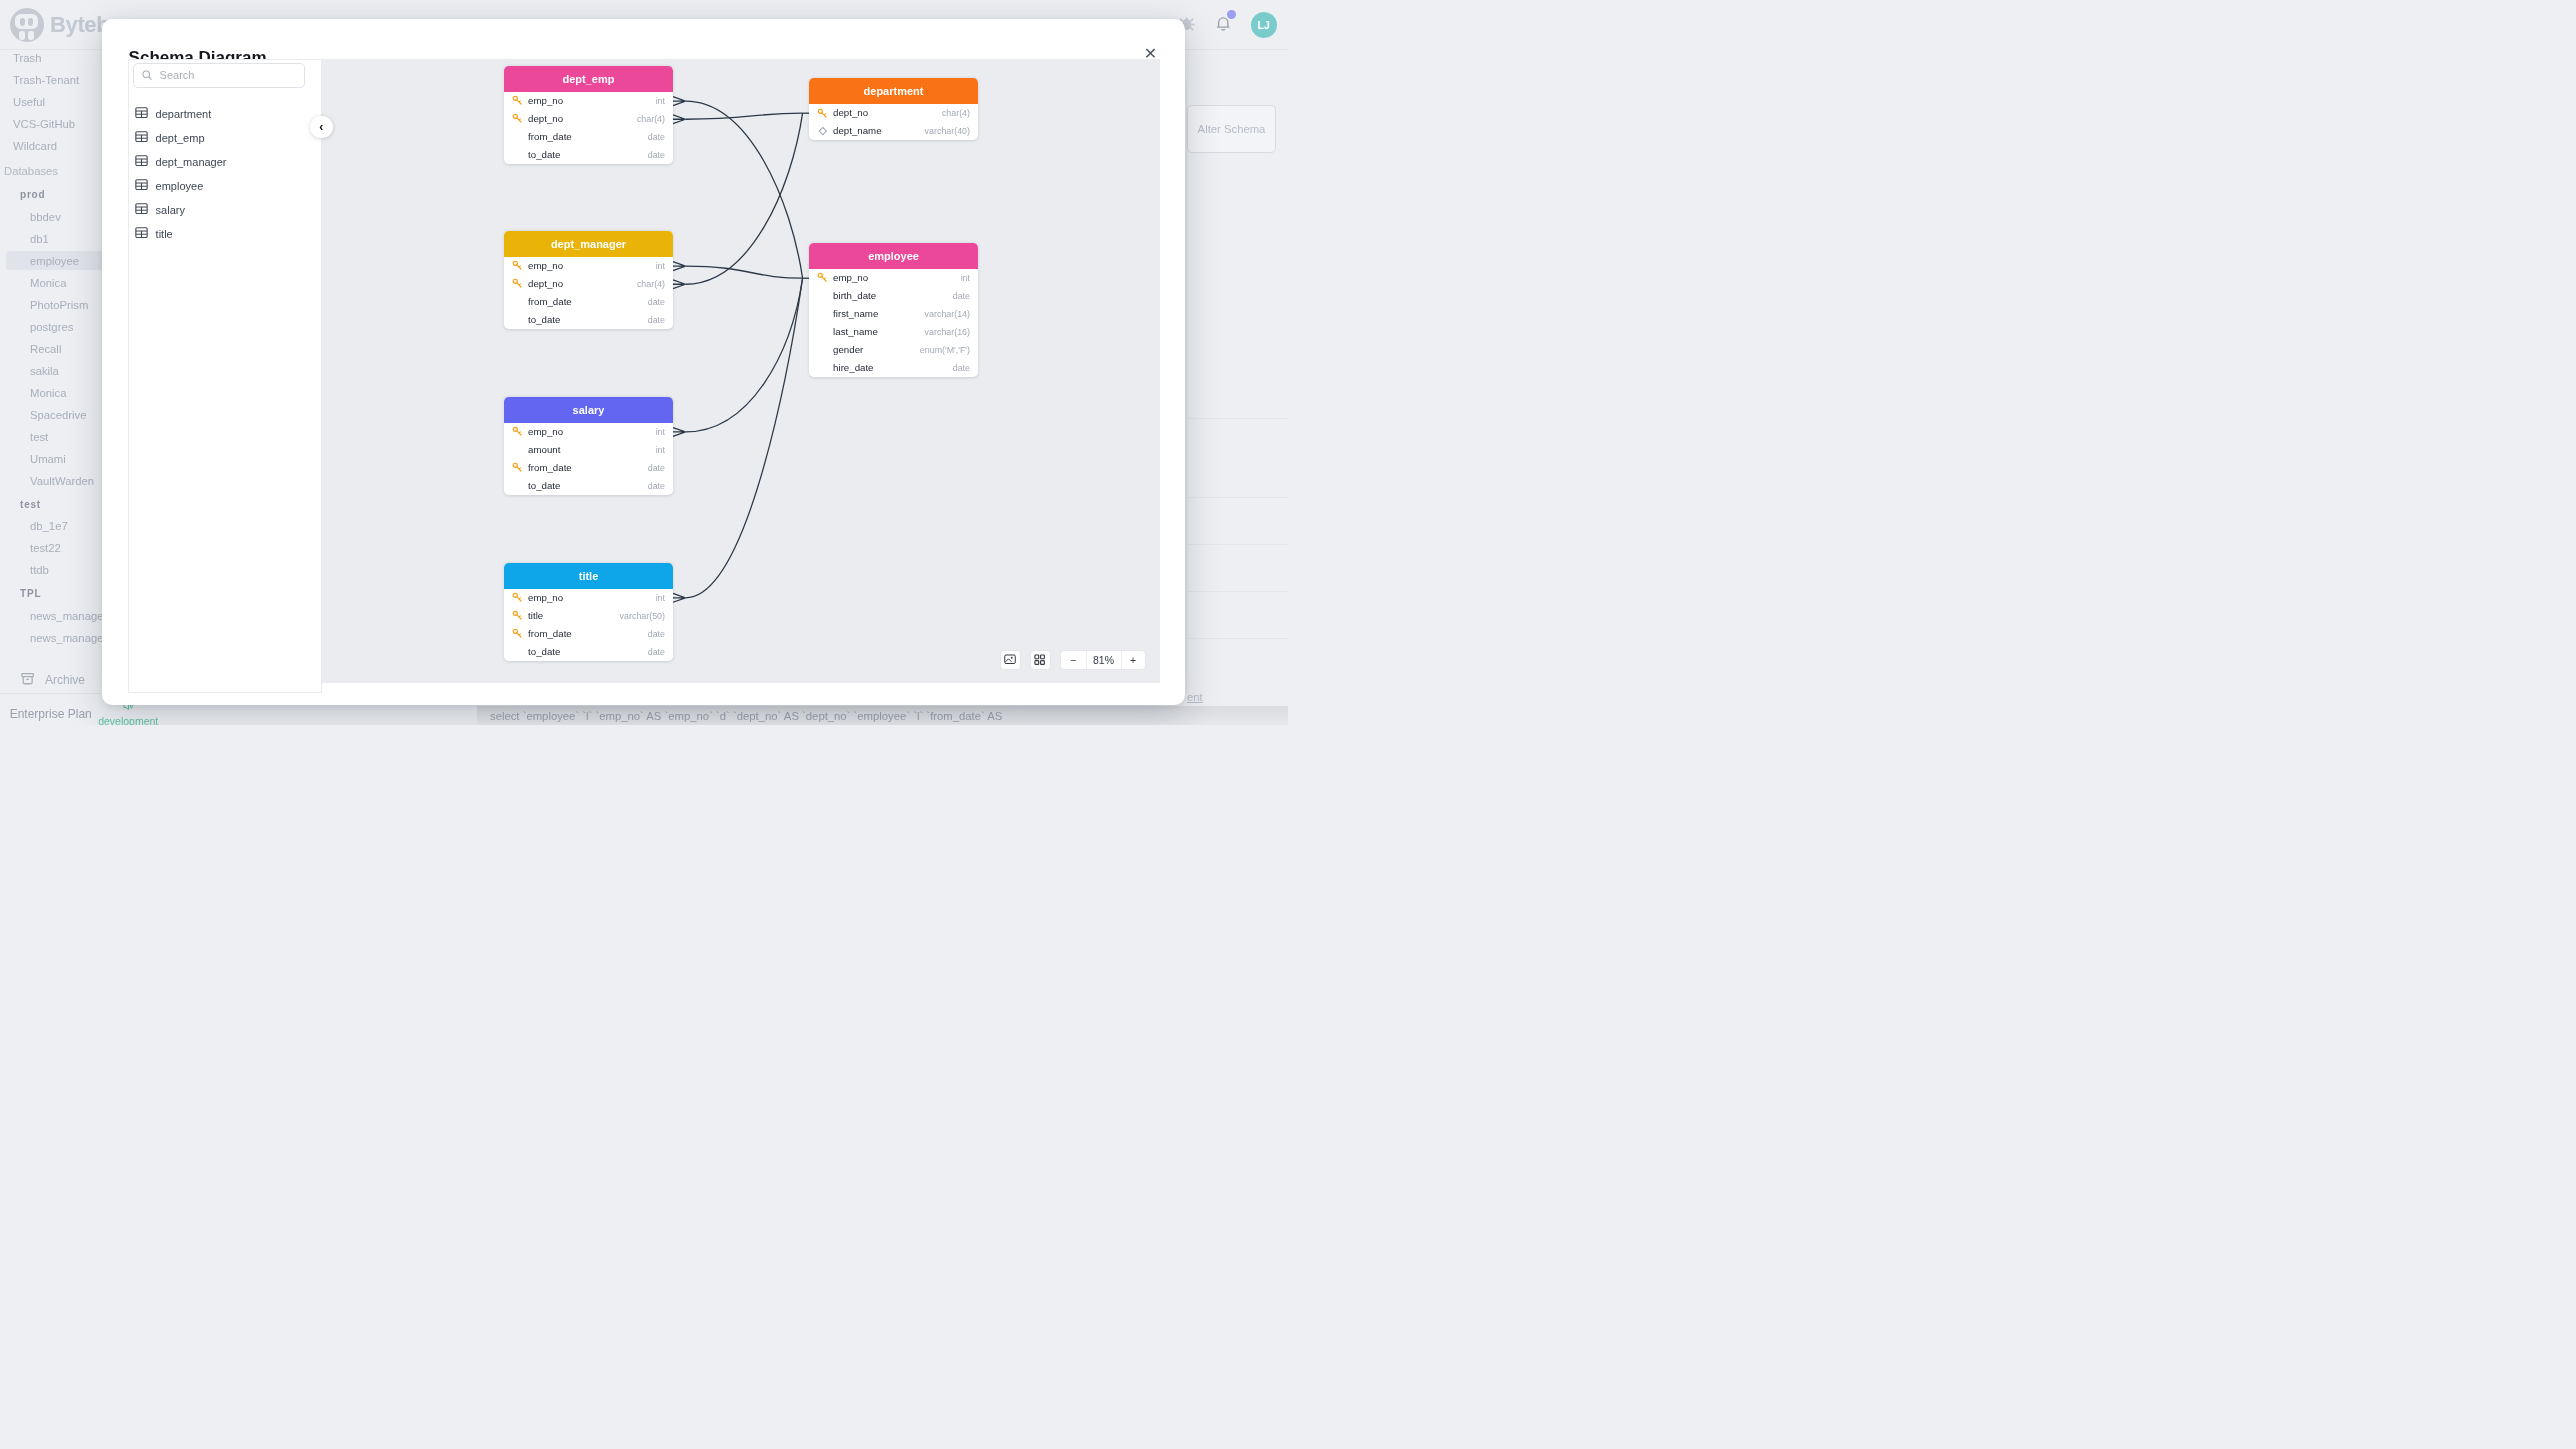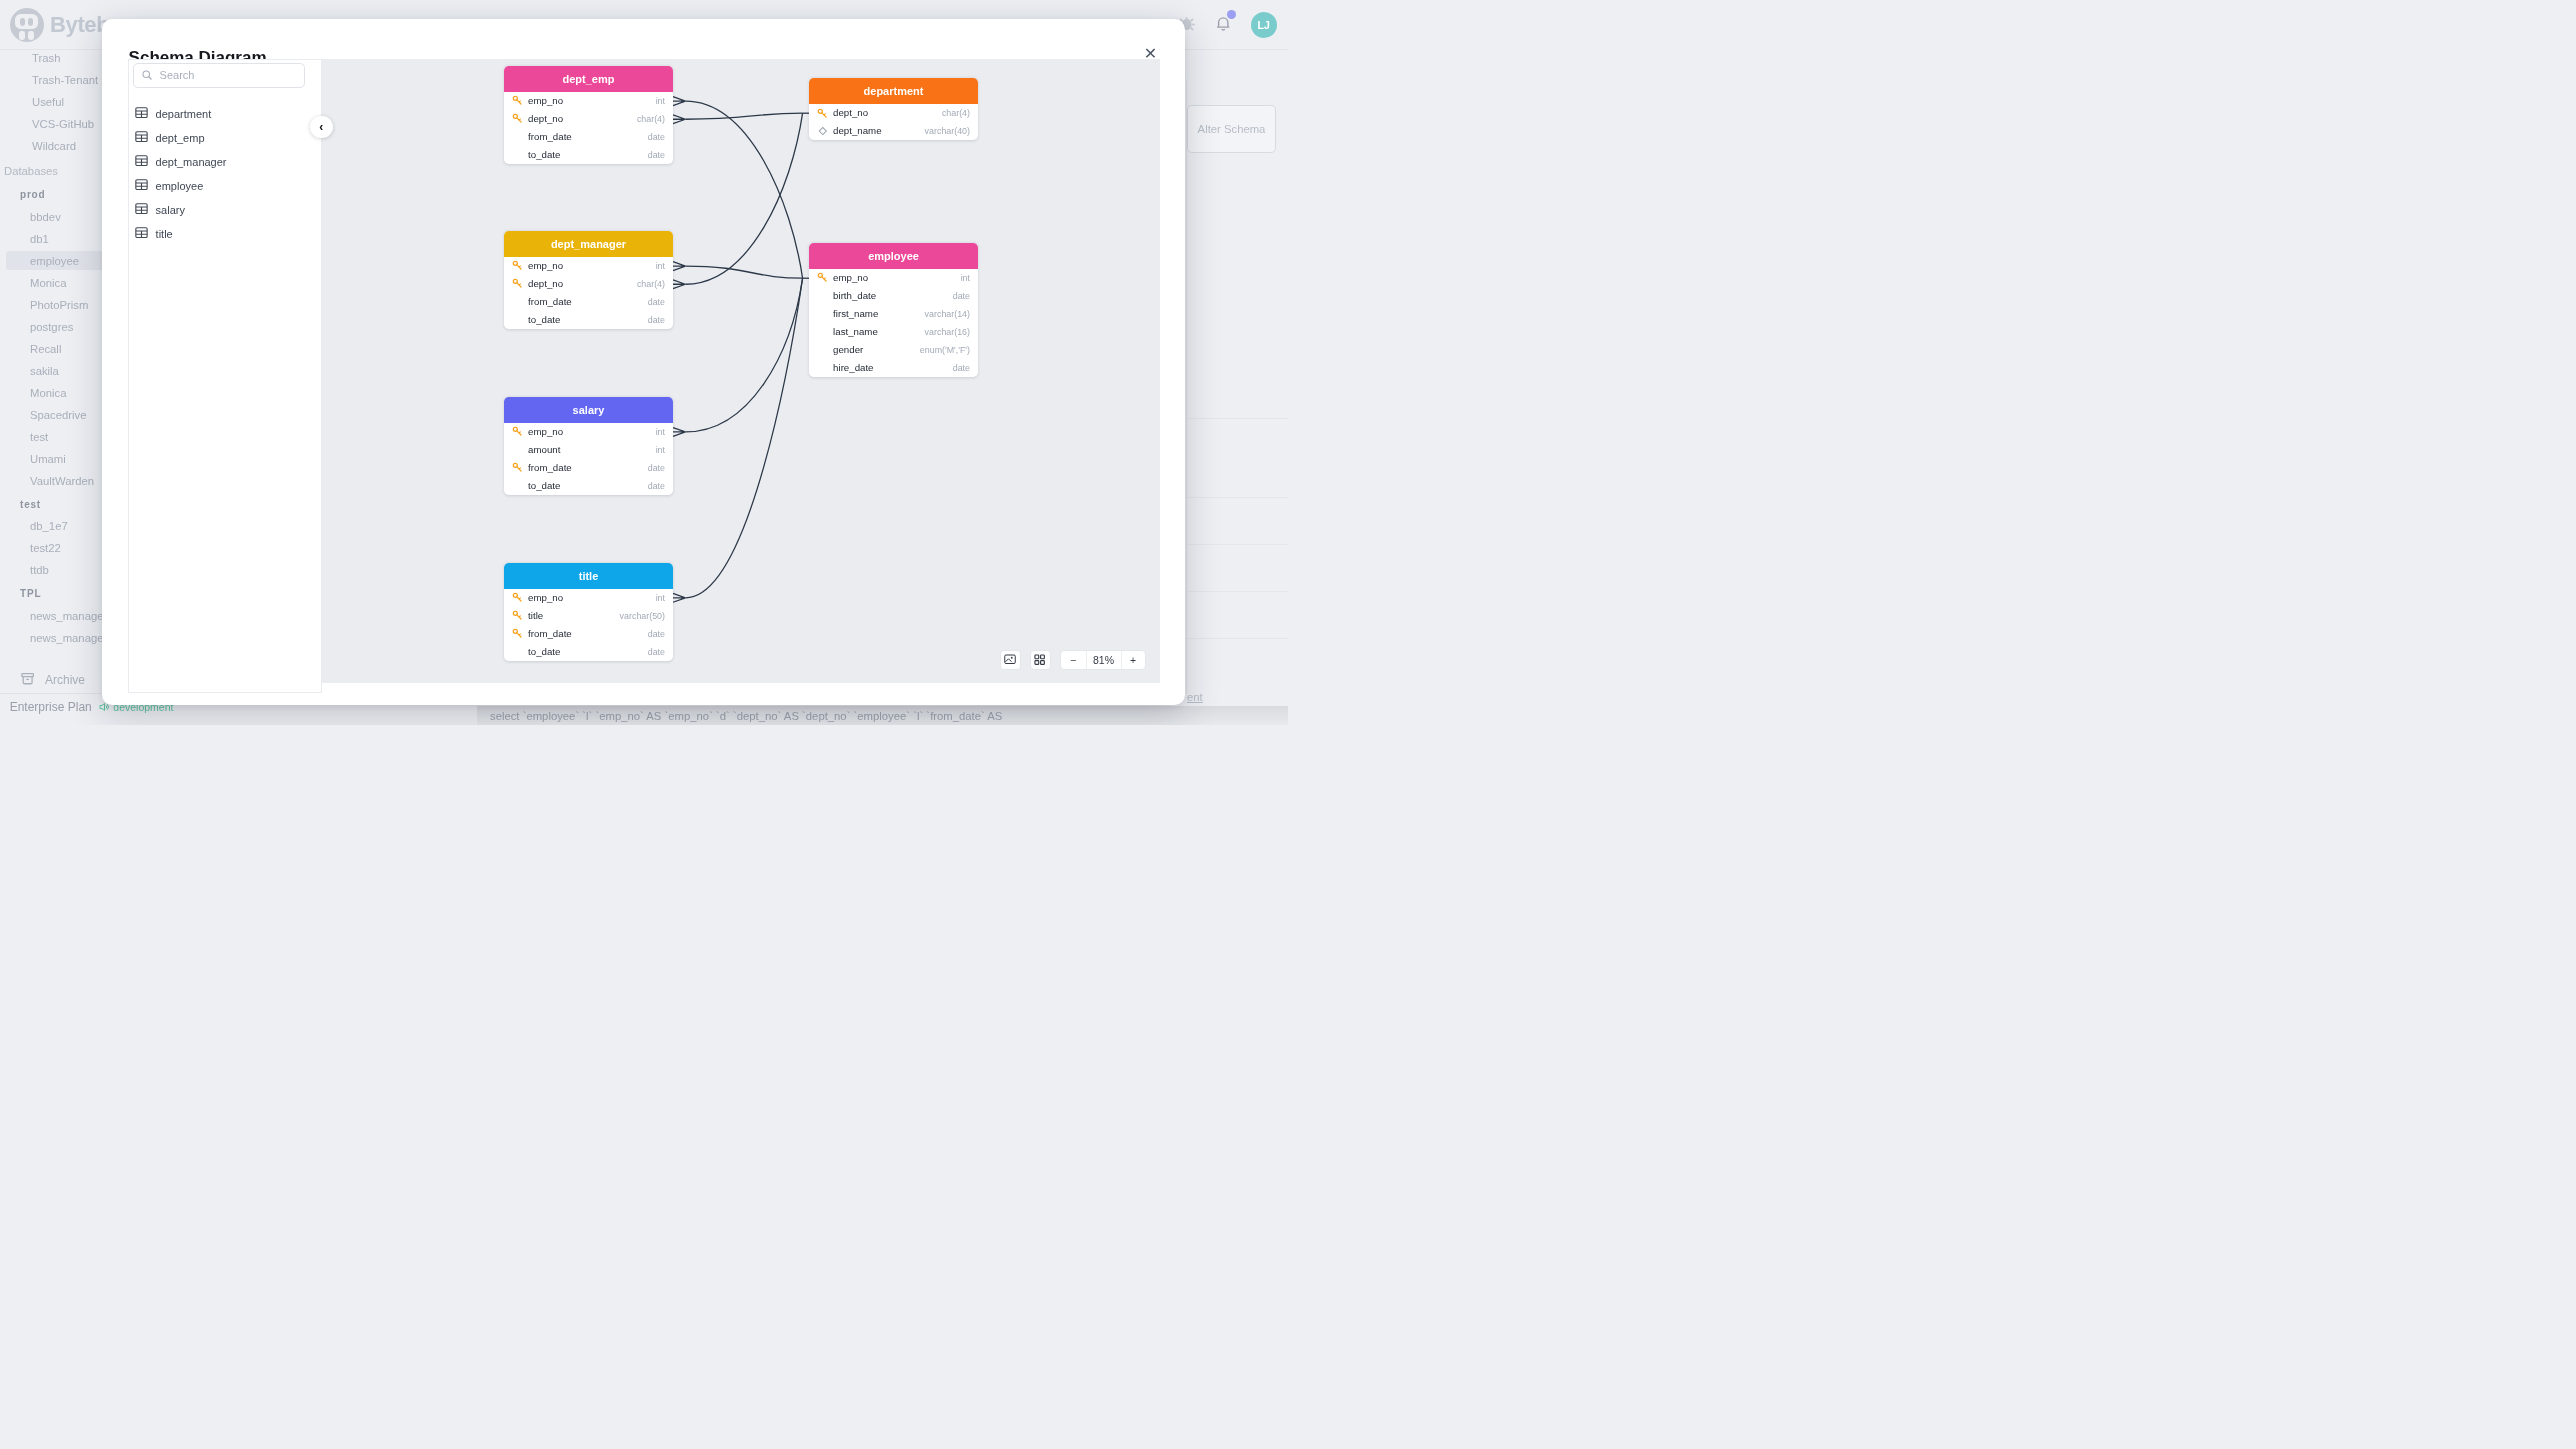--- a/index.html
+++ b/index.html
@@ -17,29 +17,29 @@
   .logo-mark .leg.l { left:9.7px; } .logo-mark .leg.r { left:18.5px; }
   .logo-text { font-size:22px; font-weight:700; color:#c3c9d2; letter-spacing:-0.4px; }
   .top-icons { position:absolute; right:11.3px; top:0; height:50px; display:flex; align-items:center; gap:18px; }
   .bell-wrap { position:relative; }
   .bell-dot { position:absolute; right:-3.2px; top:-4px; width:8.9px; height:8.9px; border-radius:50%; background:#9b9ef1; }
   .avatar { width:26px; height:26px; border-radius:50%; background:#79cccb; color:#fff; font-size:10.5px; font-weight:700; display:flex; align-items:center; justify-content:center; }
 
   
   .sidebar { position:absolute; left:0; top:47px; width:121px; }
   .side-row { height:22px; display:flex; align-items:center; font-size:11.3px; color:#a9afba; white-space:nowrap; overflow:hidden; position:relative; }
-  .side-row.kind-item { padding-left:32px; }
+  .side-row.kind-item { padding-left:13px; }
   .side-row.kind-section { padding-left:4px; color:#b3b9c2; margin-top:3.2px; }
   .side-row.kind-group { padding-left:20px; font-weight:700; font-size:10px; letter-spacing:0.8px; color:#8e95a0; margin-top:1.6px; }
   .side-row.kind-db { padding-left:30px; }
   .side-row.selected::before { content:""; position:absolute; left:6.4px; right:-16px; top:1.6px; bottom:1.6px; background:#e0e3e9; border-radius:3.2px; z-index:-1; }
   .archive-row { position:absolute; left:20px; top:671px; display:flex; gap:9.7px; align-items:center; font-size:12px; color:#a9afba; }
   .plan-divider { position:absolute; left:0; top:693px; width:169px; height:0.8px; background:#dfe2e7; }
   .plan-row { position:absolute; left:9.7px; top:700px; display:flex; gap:6.4px; align-items:center; font-size:12px; color:#9aa0ab; white-space:nowrap; }
-  .env-badge { display:flex; align-items:center; gap:3.2px; color:#5fc6a0; font-size:10.5px; }
+  .env-badge { display:flex; align-items:center; gap:3.2px; color:#5fc6a0; font-size:10.5px;flex-direction:column; }
 
   
   .alter-btn { position:absolute; left:1187px; top:105px; width:89px; height:48px; border:0.8px solid #d7dbe1; border-radius:4.8px;
     background:rgba(255,255,255,0.35); color:#b7bdc7; font-size:11.3px; display:flex; align-items:center; justify-content:center; }
   .bg-vline { position:absolute; left:1186px; top:81px; width:0.8px; height:612px; background:#e3e5e9; }
   .bg-hline { position:absolute; left:1186px; width:102px; height:0.8px; background:#e4e6ea; }
   .bg-fragment { position:absolute; left:1187px; top:691px; font-size:11.3px; color:#b7bdc6;text-decoration:underline; }
   .bottom-band { position:absolute; left:477px; top:706px; width:811px; height:18.5px;
     background:linear-gradient(#d9dbe0, #e7e9ec); overflow:hidden; }
   .sql-text { position:absolute; left:13px; top:4px; font-size:11.3px; color:#9aa1ab; white-space:nowrap; }

